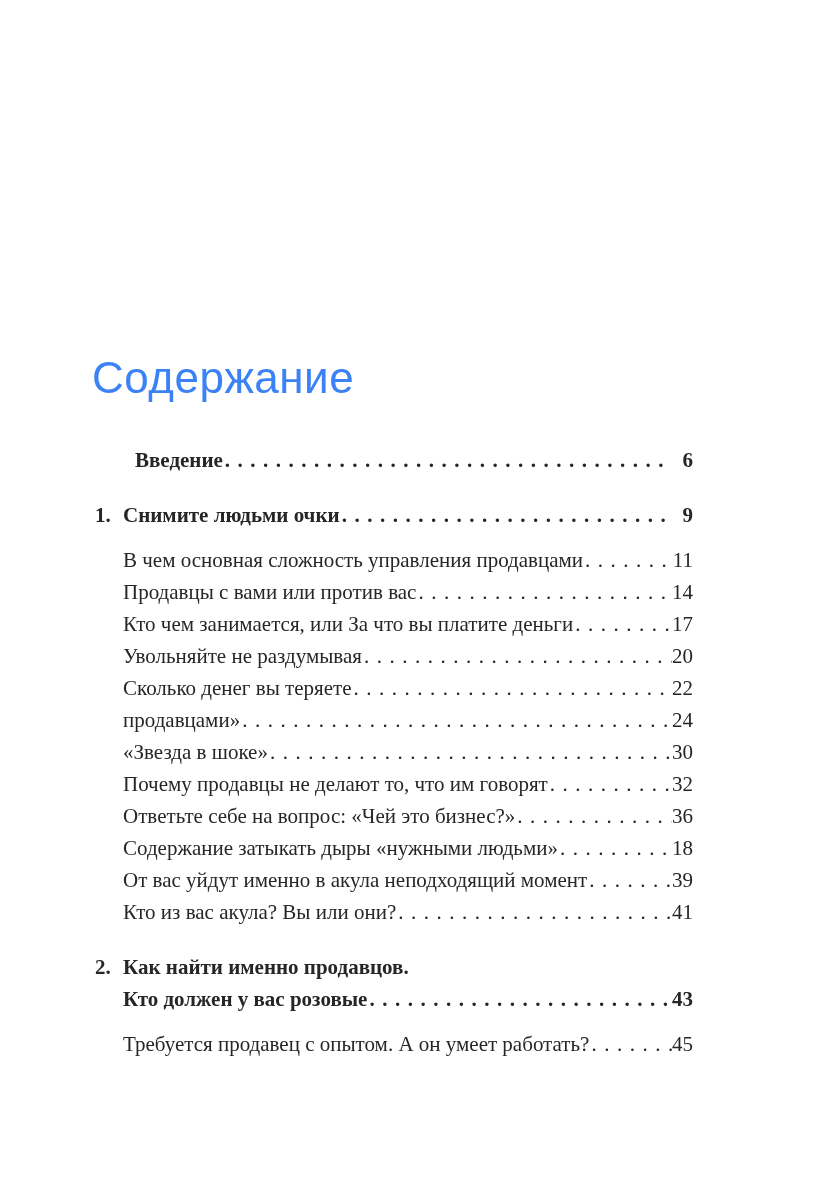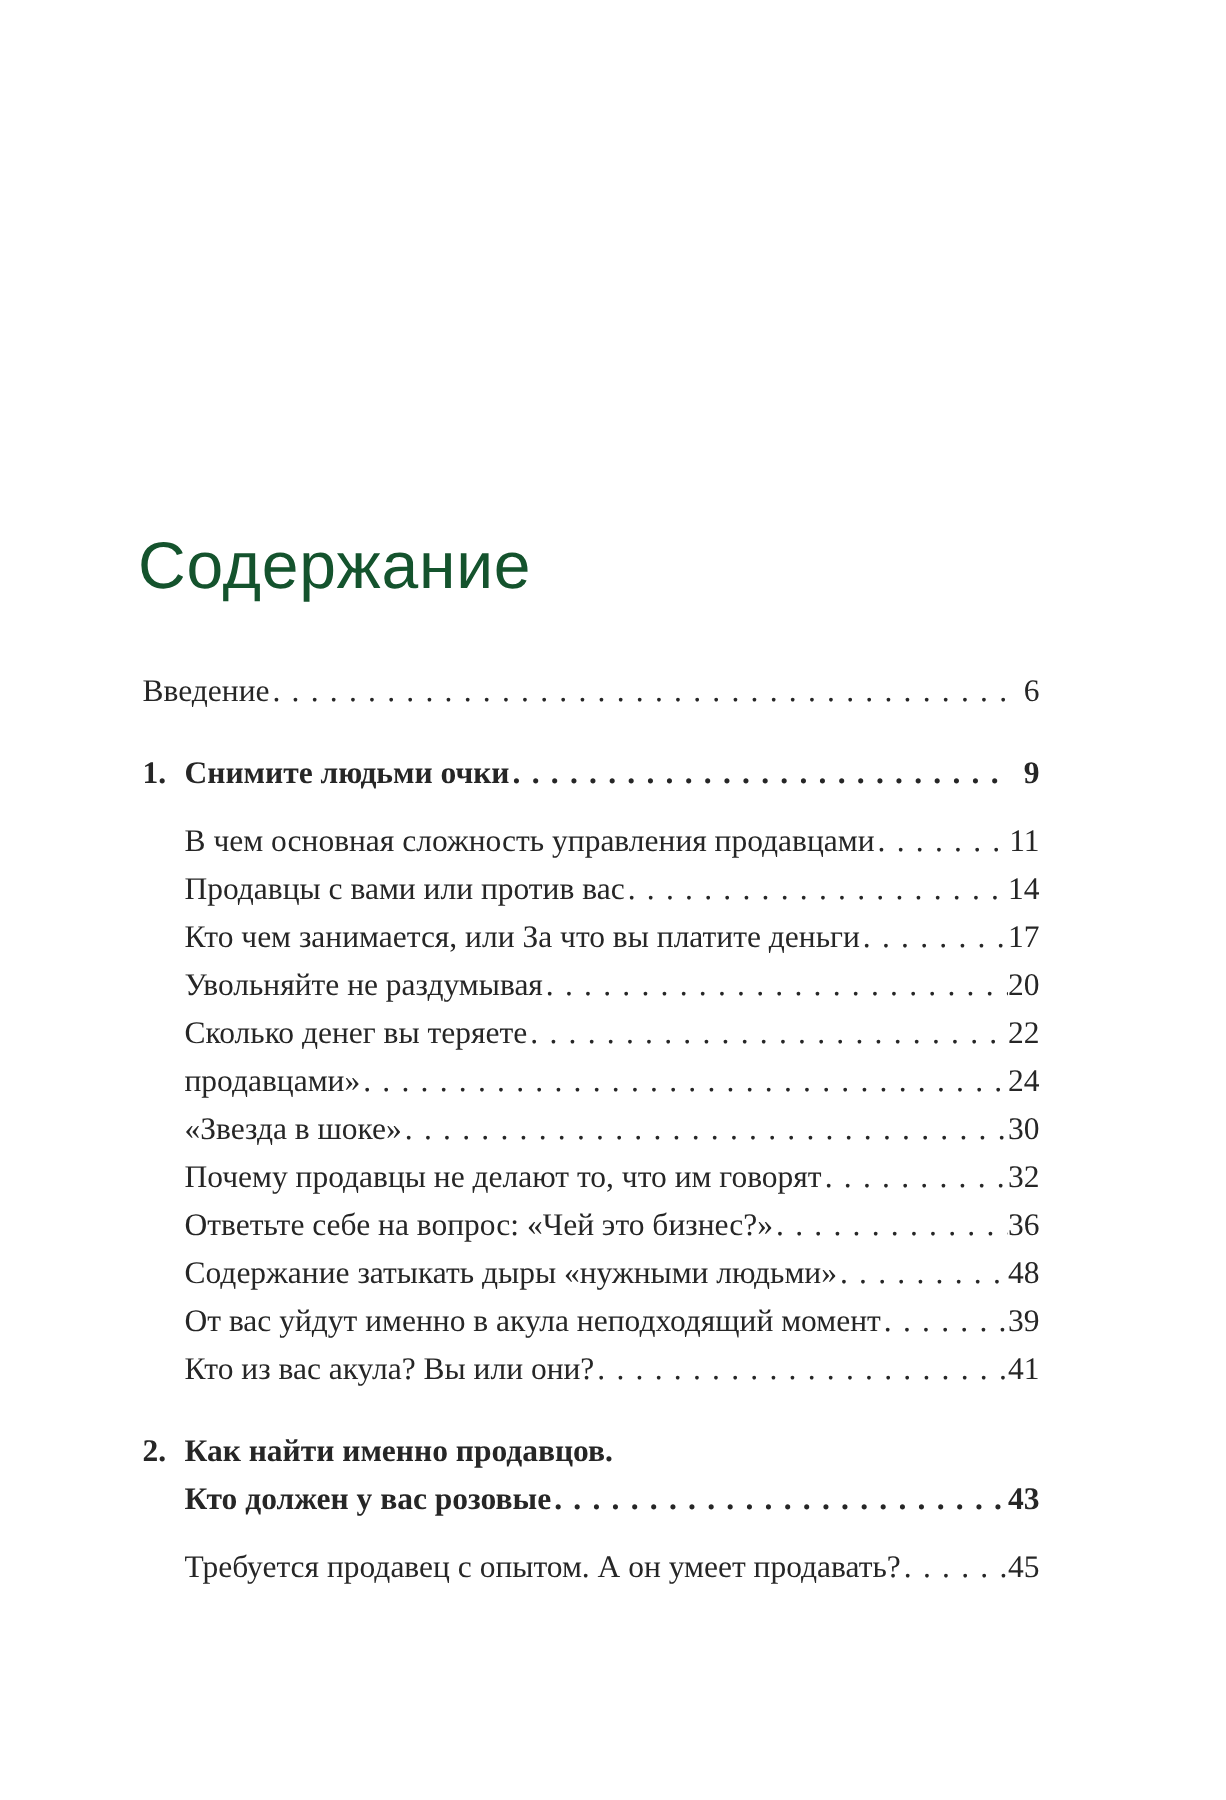--- a/index.html
+++ b/index.html
@@ -18,31 +18,31 @@
   }
   .page-title {
     position: absolute;
     left: 92px;
     top: 352px;
     font-family: "Liberation Sans", "DejaVu Sans", sans-serif;
     font-weight: 400;
     font-size: 44px;
     line-height: 1.2;
     letter-spacing: 0.5px;
-    color: #14532d;
+    color: #3b82f6;
   }
   .toc {
     position: absolute;
     left: 95px;
     top: 444px;
     width: 598px;
     font-size: 21px;
   }
   .toc-entry.chapter { font-weight: bold; margin-top: 23px; margin-bottom: 13px; }
-  .toc-entry.intro   { font-weight: normal; }
+  .toc-entry.intro   { font-weight: bold; margin-left: 40px; }
   .toc-line {
     display: flex;
     align-items: baseline;
     line-height: 32px;
   }
   .num {
     flex: 0 0 28px;
     width: 28px;
   }
   .label { white-space: nowrap; }
@@ -156,21 +156,21 @@
     <span class="label">Ответьте себе на вопрос: «Чей это бизнес?»</span>
     <span class="dots"></span>
     <span class="pageno">36</span>
   </div>
       </div>
       <div class="toc-entry item">
         <div class="toc-line">
     <span class="num"></span>
     <span class="label">Содержание затыкать дыры «нужными людьми»</span>
     <span class="dots"></span>
-    <span class="pageno">48</span>
+    <span class="pageno">18</span>
   </div>
       </div>
       <div class="toc-entry item">
         <div class="toc-line">
     <span class="num"></span>
     <span class="label">От вас уйдут именно в акула неподходящий момент</span>
     <span class="dots"></span>
     <span class="pageno">39</span>
   </div>
       </div>
@@ -191,19 +191,19 @@
         <div class="toc-line">
     <span class="num"></span>
     <span class="label">Кто должен у вас розовые</span>
     <span class="dots"></span>
     <span class="pageno">43</span>
   </div>
       </div>
       <div class="toc-entry item">
         <div class="toc-line">
     <span class="num"></span>
-    <span class="label">Требуется продавец с опытом. А он умеет продавать?</span>
+    <span class="label">Требуется продавец с опытом. А он умеет работать?</span>
     <span class="dots"></span>
     <span class="pageno">45</span>
   </div>
       </div>
     </nav>
 </main>
 
 </body></html>

